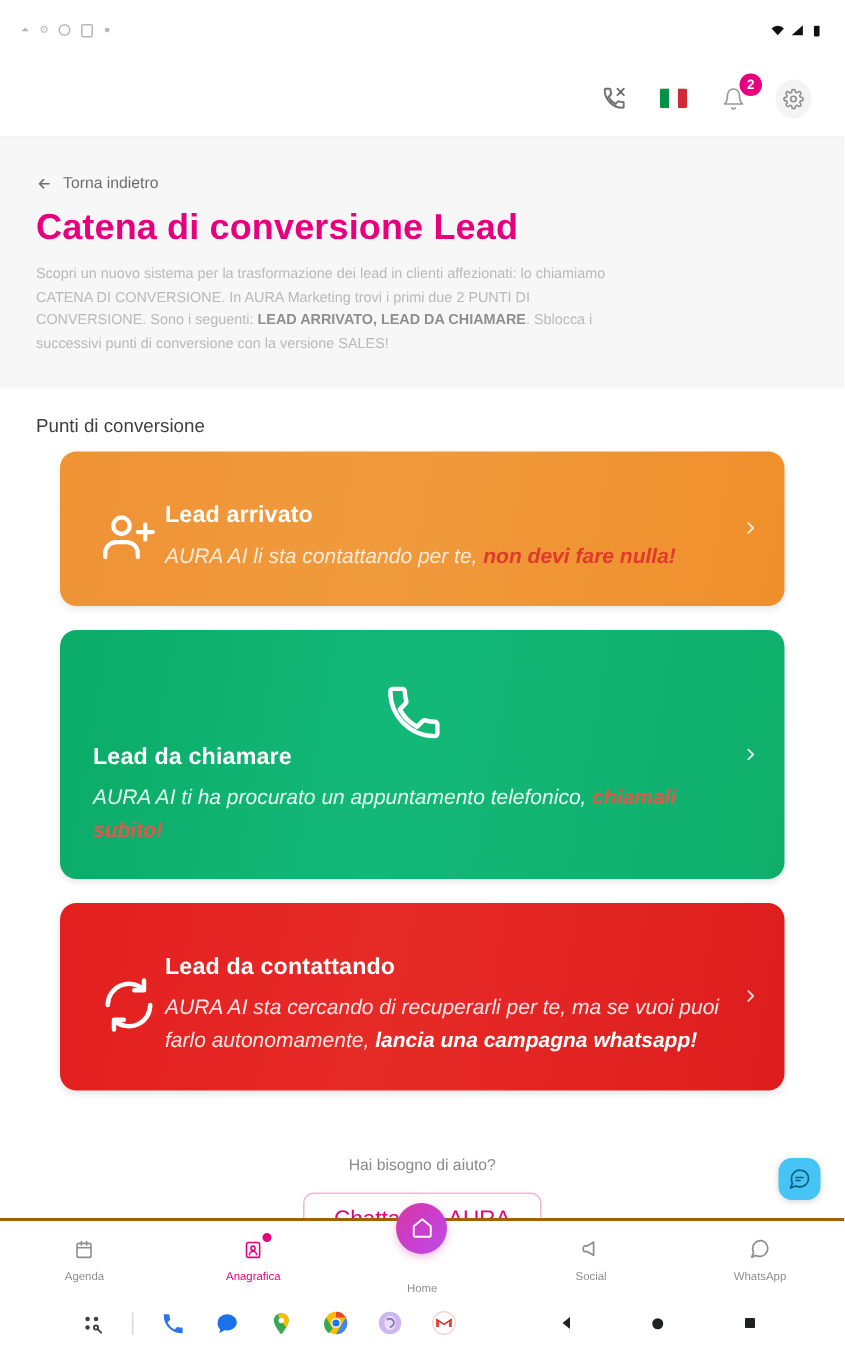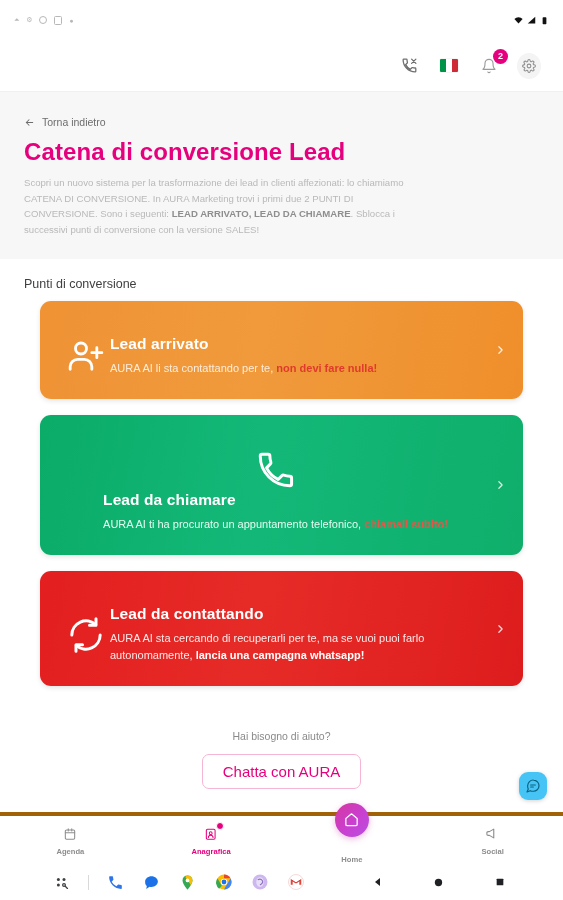--- a/index.html
+++ b/index.html
@@ -61,21 +61,21 @@
     display:flex; align-items:center; cursor:pointer;
     box-shadow: 0 2px 5px rgba(0,0,0,.10);
     min-height:96px;
   }
   .card.orange { background: linear-gradient(100deg,#ef9335 0%, #f09a3c 45%, #ef8f2b 100%); }
   .card.green  { background: linear-gradient(100deg,#0bab68 0%, #13b878 45%, #0fae6b 100%); flex-direction: column; }
   .card.red    { background: linear-gradient(100deg,#e31f1f 0%, #e62b27 45%, #dd1d1d 100%); }
   .card-ico { flex:0 0 auto; width:48px; display:flex; align-items:center; justify-content:center; }
   .card-body { flex:1 1 auto; }
   .card-title { color:#fff; font-size:15.5px; font-weight:700; margin-bottom:7px; letter-spacing:.1px; }
-  .card-sub { color:#fdf2e6; font-size:11px; line-height:1.55; }
+  .card-sub { color:#fdf2e6; font-size:14px; line-height:1.55;font-style:italic; }
   .card.orange .card-sub { color:#fdecd9; }
   .card.green  .card-sub { color:#e6fbf1; }
   .card.red    .card-sub { color:#fde8e8; }
   .card-sub b { font-weight:700; }
   .card.orange .card-sub b { color:#e03a2d; }
   .card.green  .card-sub b { color:#e0594a; }
   .card.red    .card-sub b { color:#ffffff; }
   .chev { position:absolute; right:16px; top:50%; transform:translateY(-50%); opacity:.85; }
 
   .help { text-align:center; padding: 44px 0 0 0; }
@@ -88,24 +88,23 @@
   .fab {
     position:absolute; right:16px; bottom:12px;
     width:28px; height:28px; border-radius:9px;
     background:#45c4f5; display:flex; align-items:center; justify-content:center;
     cursor:pointer; box-shadow:0 1px 4px rgba(0,0,0,.18);
   }
 
   
   .bottomnav {
     flex:0 0 52px; height:52px; background:#fff;
-    border-top:4px solid #a16207;
+    border-top:2px solid #a16207;
     display:flex; align-items:center; justify-content:space-around;
     position:relative;
-    font-weight:bold;
   }
   .nav-item { flex:1 1 0; display:flex; flex-direction:column; align-items:center; gap:4px; cursor:pointer; color:#8d8d8d; }
   .nav-item .lbl { font-size:7.6px; }
   .nav-item.active { color:#e6007e; }
   .nav-ico { position:relative; width:18px; height:18px; display:flex; align-items:center; justify-content:center; }
   .nav-dot { width:3px; height:3px; border-radius:50%; background:#e6007e; position:absolute; bottom:-6px; left:50%; transform:translateX(-50%); }
   .nav-badge { position:absolute; top:-3px; right:-4px; width:8px; height:8px; border-radius:50%; background:#e6007e; border:1.2px solid #fff; }
   .nav-home { flex:1 1 0; display:flex; flex-direction:column; align-items:center; cursor:pointer; position:relative; }
   .home-circle {
     width:34px; height:34px; border-radius:50%;
@@ -297,20 +296,28 @@
 
     <div class="nav-item">
       <span class="nav-ico">
         <svg width="15" height="15" viewBox="0 0 24 24" fill="none" stroke="currentColor" stroke-width="1.8" stroke-linecap="round" stroke-linejoin="round">
             <path d="M3 11v2a2 2 0 0 0 2 2h2l7 4V5L7 9H5a2 2 0 0 0-2 2z"></path>
           </svg>
       </span>
       <span class="lbl">Social</span>
     </div>
 
+    <div class="nav-item">
+      <span class="nav-ico">
+        <svg width="15" height="15" viewBox="0 0 24 24" fill="none" stroke="currentColor" stroke-width="1.8" stroke-linecap="round" stroke-linejoin="round">
+            <path d="M20.5 11.7a8.4 8.4 0 0 1-9 8.4 9.6 9.6 0 0 1-4-.9L3.5 21l1.9-4.6a8.3 8.3 0 0 1-.9-4.7 8.4 8.4 0 0 1 9-8.4 8.4 8.4 0 0 1 7 8.4z"></path>
+          </svg>
+      </span>
+      <span class="lbl">WhatsApp</span>
+    </div>
   </div>
 
   <div class="taskbar">
     <div class="tb-apps">
       <span class="tb-ico">
         <svg width="15" height="15" viewBox="0 0 24 24" fill="#3c4043">
             <circle cx="7" cy="7" r="2.4"></circle>
             <circle cx="16" cy="7" r="2.4"></circle>
             <circle cx="7" cy="16" r="2.4"></circle>
             <circle cx="16" cy="16" r="2.2" fill="none" stroke="#3c4043" stroke-width="2"></circle>

